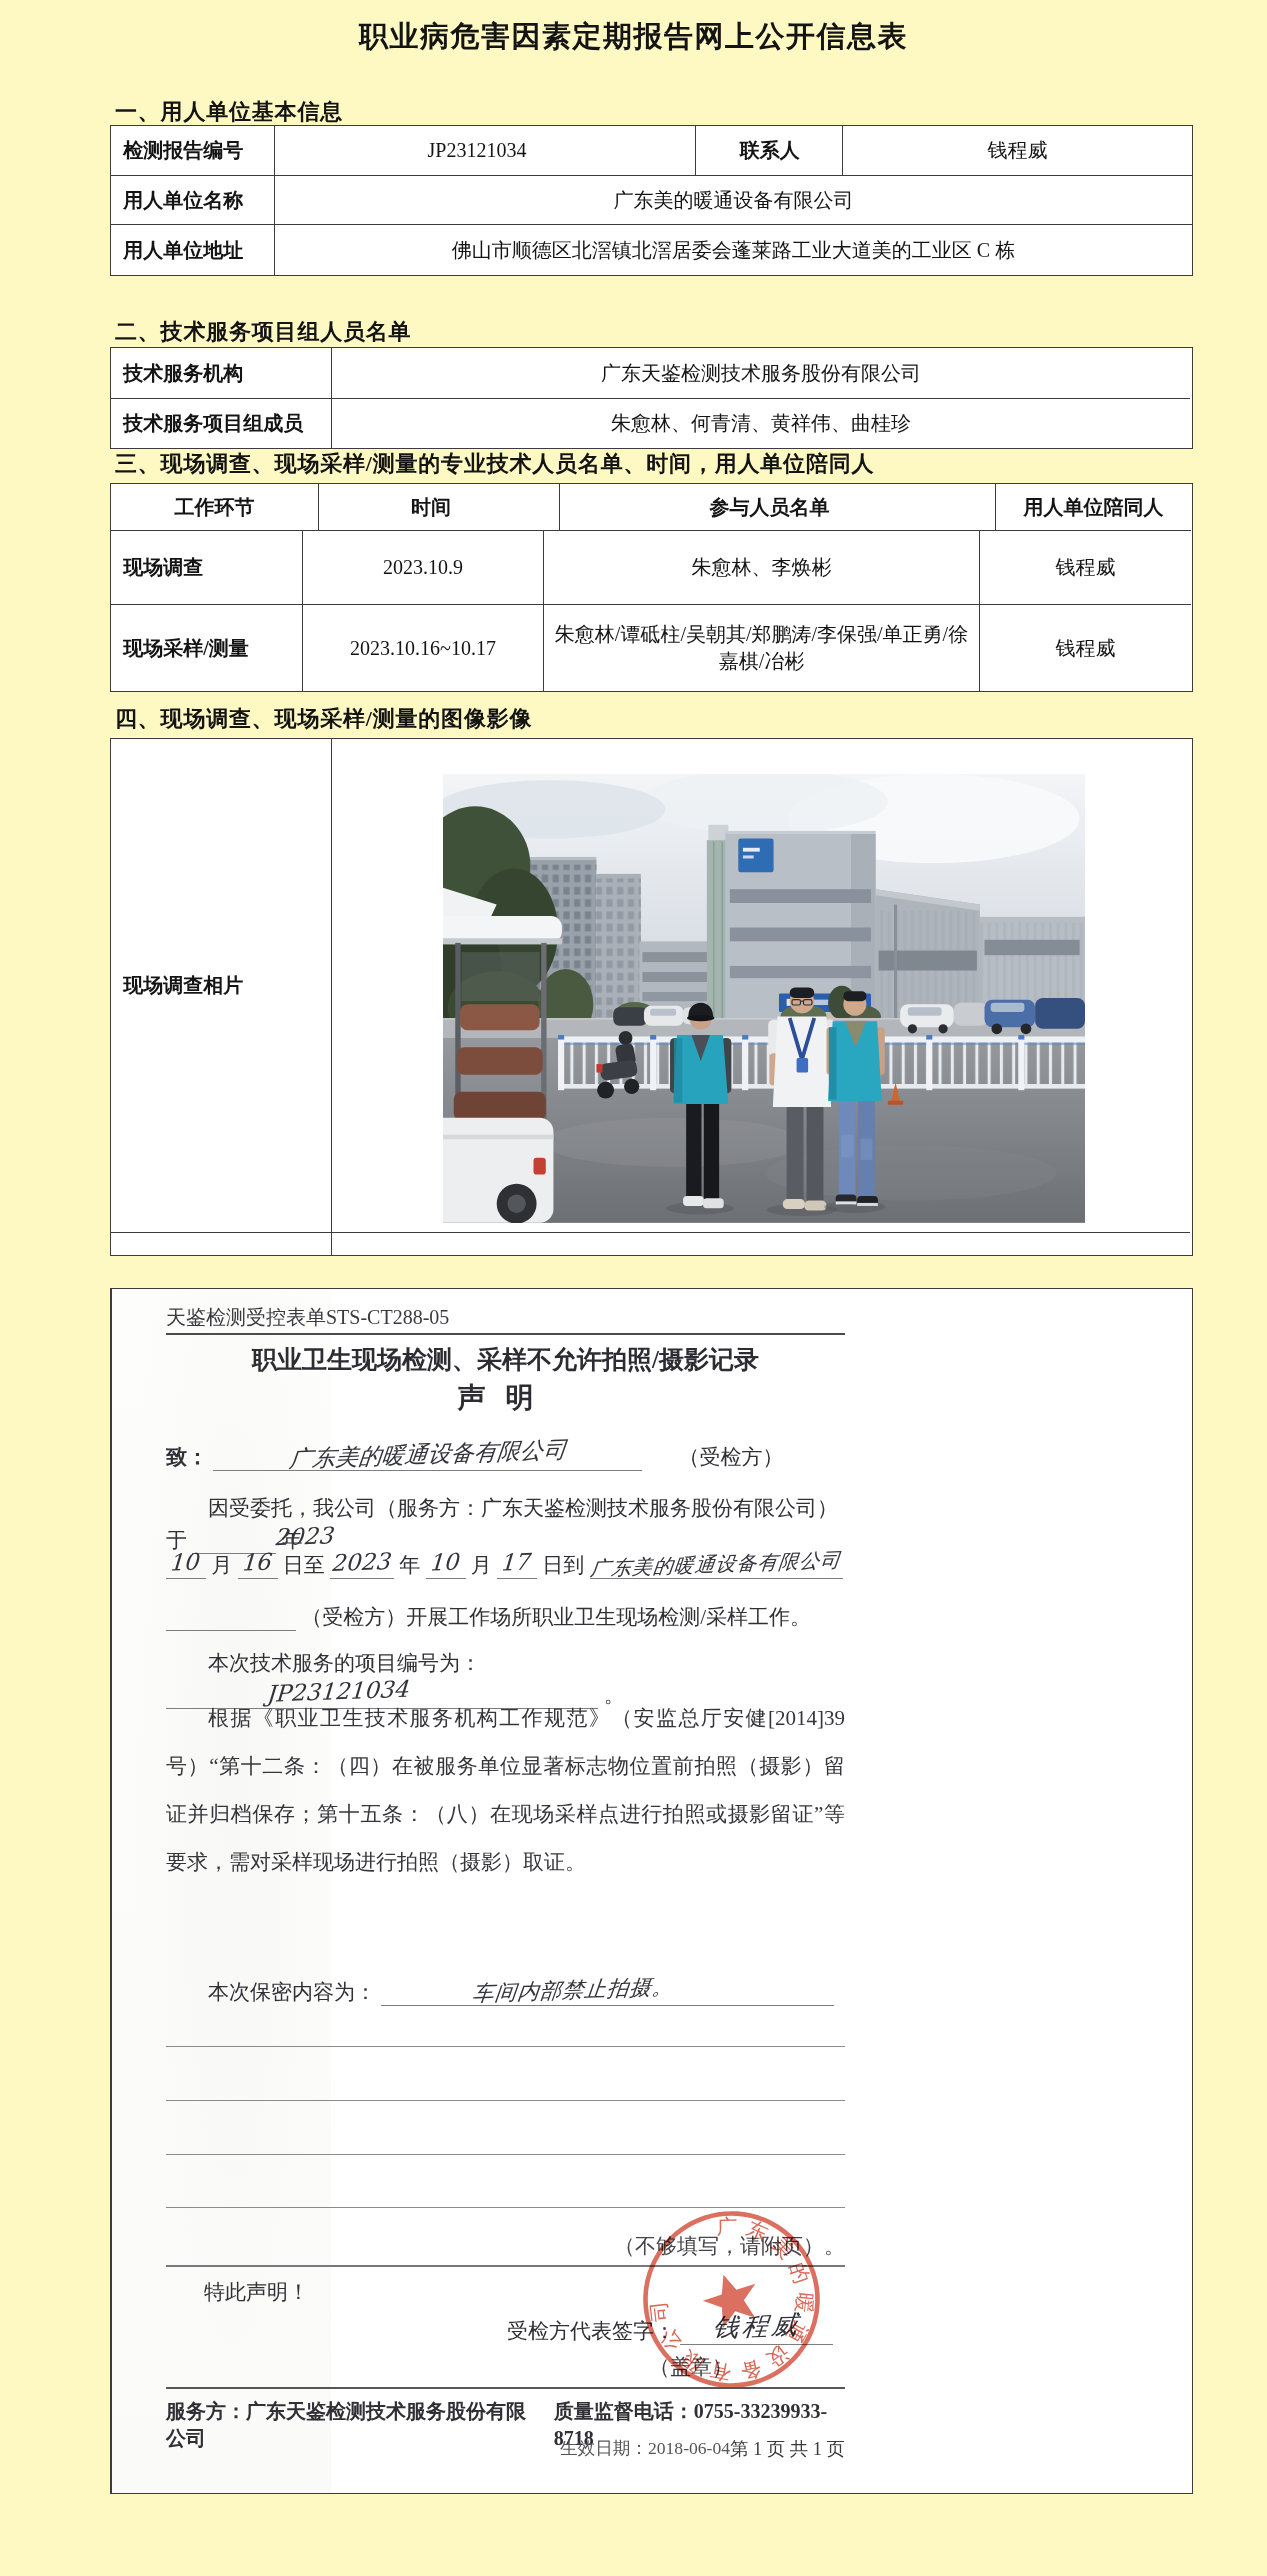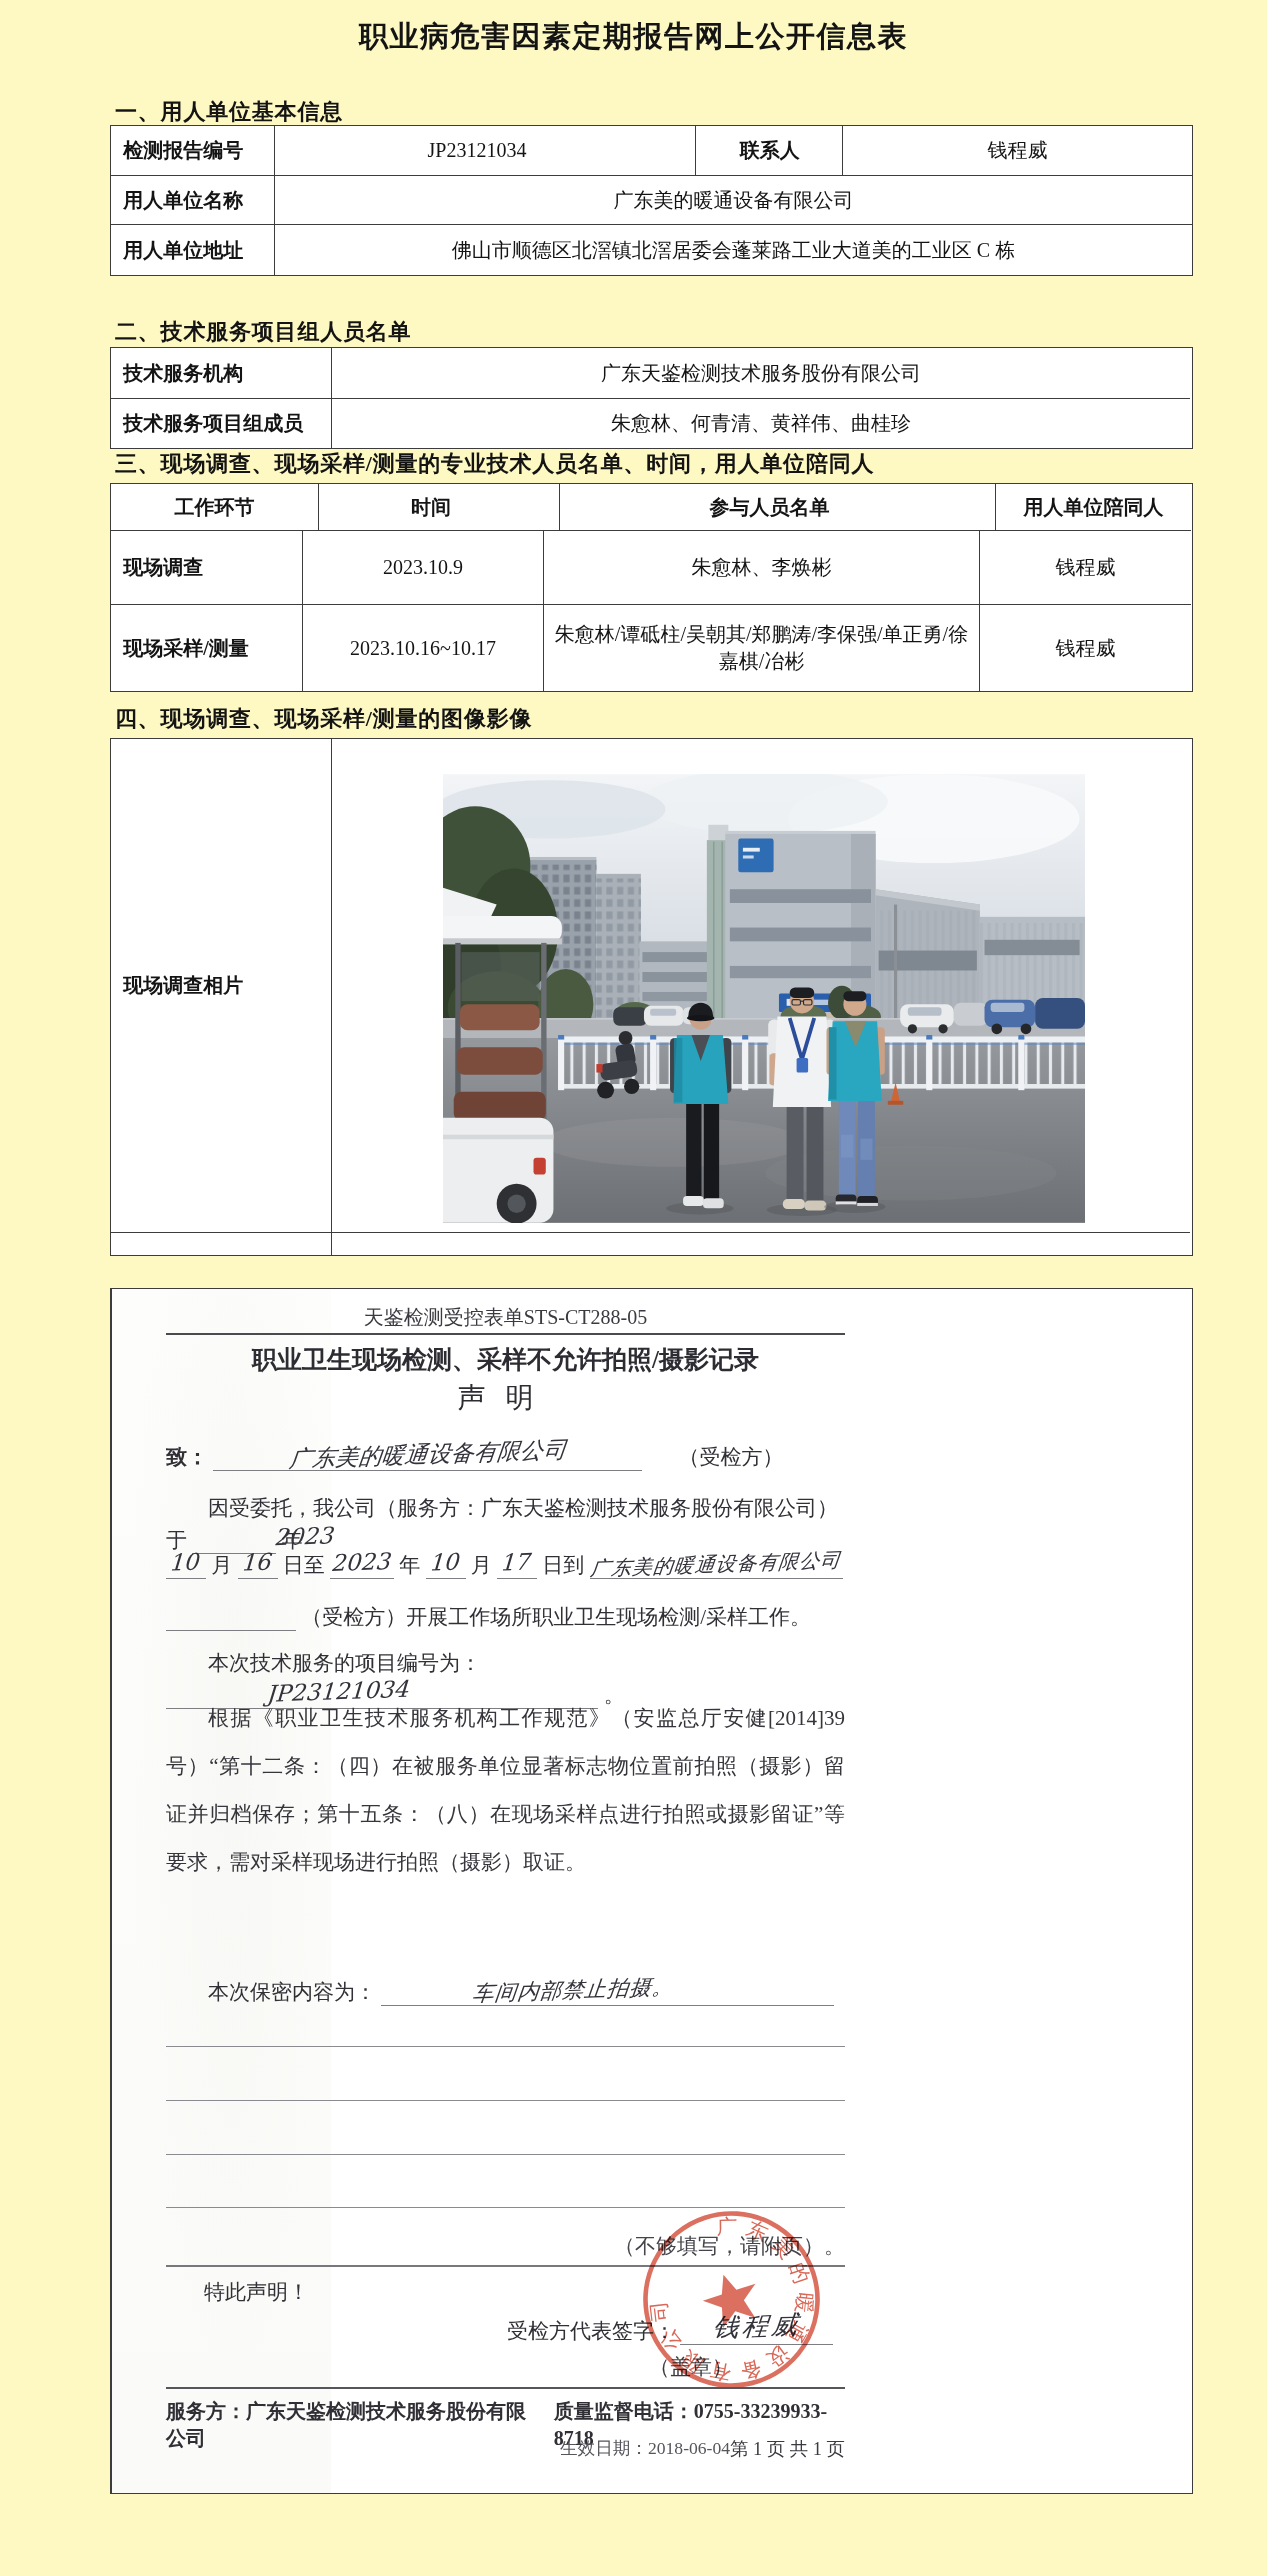--- a/index.html
+++ b/index.html
@@ -22,24 +22,24 @@
   .t3{top:483px;grid-template-columns:191px 241px 436px 212px;grid-template-rows:46px 74px 87px;}
   .t4{top:738px;grid-template-columns:220px 859px;grid-template-rows:493px 23px;}
   .t5{top:1288px;grid-template-columns:220px 859px;grid-template-rows:1204px;}
   .photo-cell{position:relative;padding:0;}
   .photo-svg{position:absolute;left:111px;top:35px;}
   
   .scan-cell{position:relative;padding:0;align-items:flex-start;
              background:radial-gradient(ellipse at 55% 35%, rgba(210,210,200,0.10), rgba(0,0,0,0) 60%),
                         linear-gradient(180deg,#fdfdfc,#fafaf8);}
   .sc{position:absolute;left:54px;width:679px;font-size:21px;color:#303036;}
-  .scan-head{display:flex;justify-content:center;font-size:20px;color:#3a3a40;}
+  .scan-head{display:flex;justify-content:flex-start;font-size:20px;color:#3a3a40;}
   .scan-hr{border-top:2.3px solid #4a4a50;height:0;}
   .scan-title{text-align:center;font-size:25px;font-weight:bold;color:#2c2c32;}
-  .scan-sub{text-align:center;font-size:28px;font-weight:normal;letter-spacing:20px;color:#2c2c32;}
+  .scan-sub{text-align:center;font-size:28px;font-weight:bold;letter-spacing:20px;color:#2c2c32;}
   .u{display:inline-block;border-bottom:1.5px solid #7d7d82;text-align:center;vertical-align:bottom;}
   .hw{font-family:"DejaVu Serif","Liberation Serif",serif;font-style:italic;color:#33333c;
       display:inline-block;transform:skewX(-8deg) rotate(-2deg);letter-spacing:0.8px;}
   .hw-big{font-size:23px;letter-spacing:0px;}
   .para{line-height:48px;text-align:justify;text-indent:2em;color:#35353b;}
   .blank{height:0;border-bottom:1.5px solid #8a8a8f;}
   .note-line{border-bottom:2.3px solid #77777c;text-align:right;padding-bottom:4.6px;color:#44444a;}
   .scan-foot1{display:flex;justify-content:space-between;font-weight:bold;font-size:20px;color:#2f2f35;}
   .scan-foot2{display:flex;justify-content:flex-end;font-size:17.6px;color:#55555c;}
   .stamp{position:absolute;left:512px;top:903px;mix-blend-mode:multiply;opacity:.85;}

